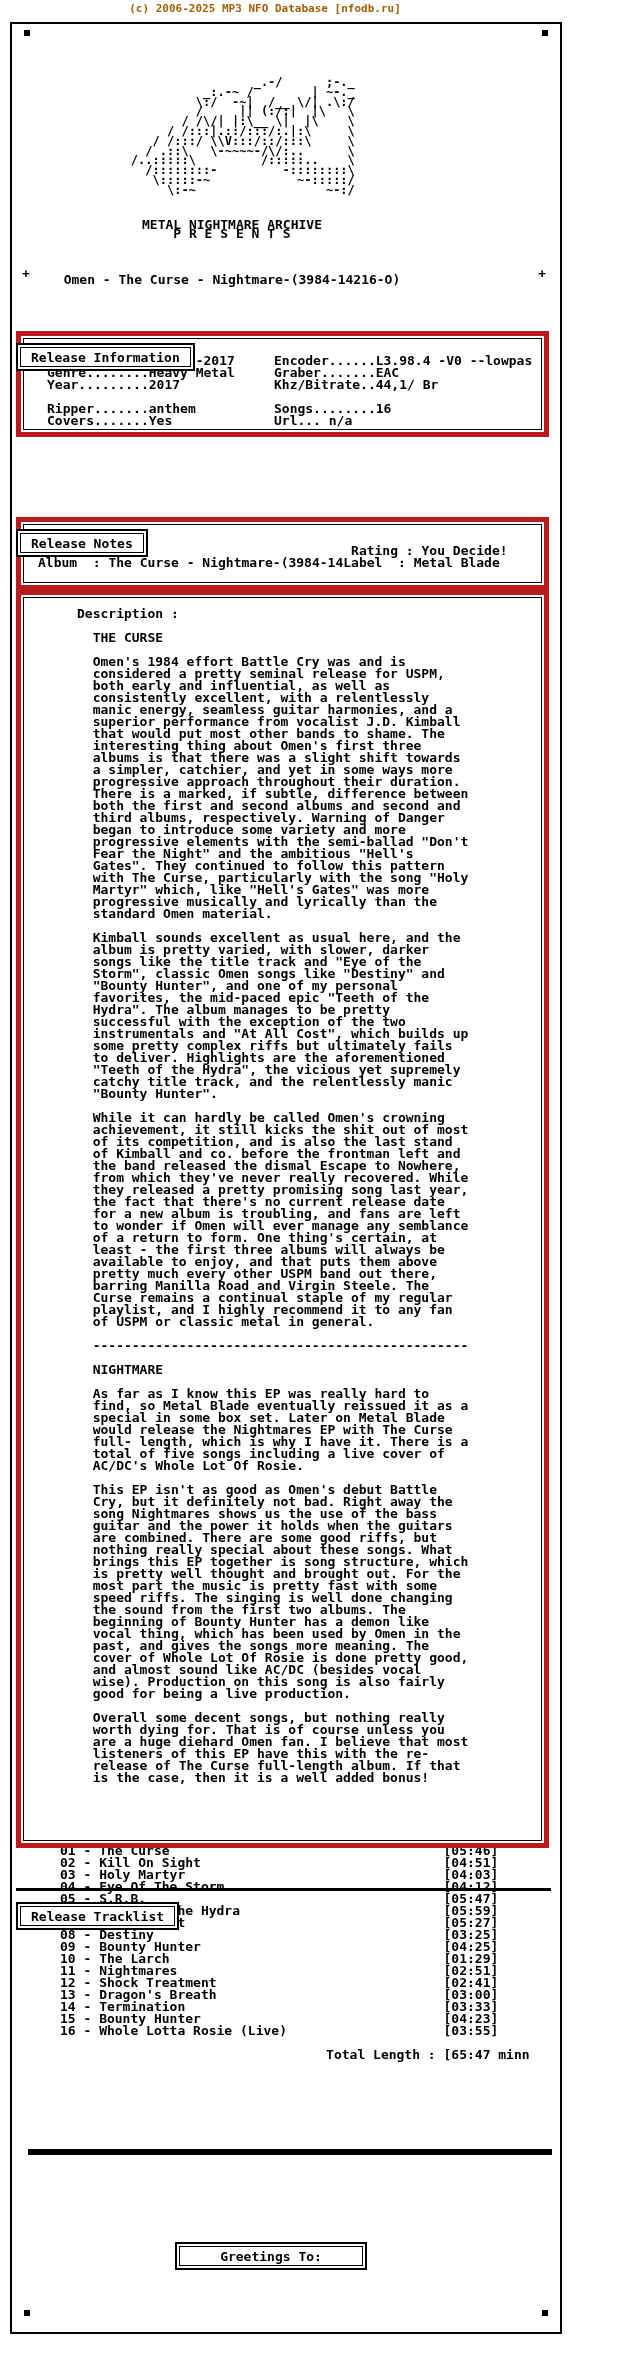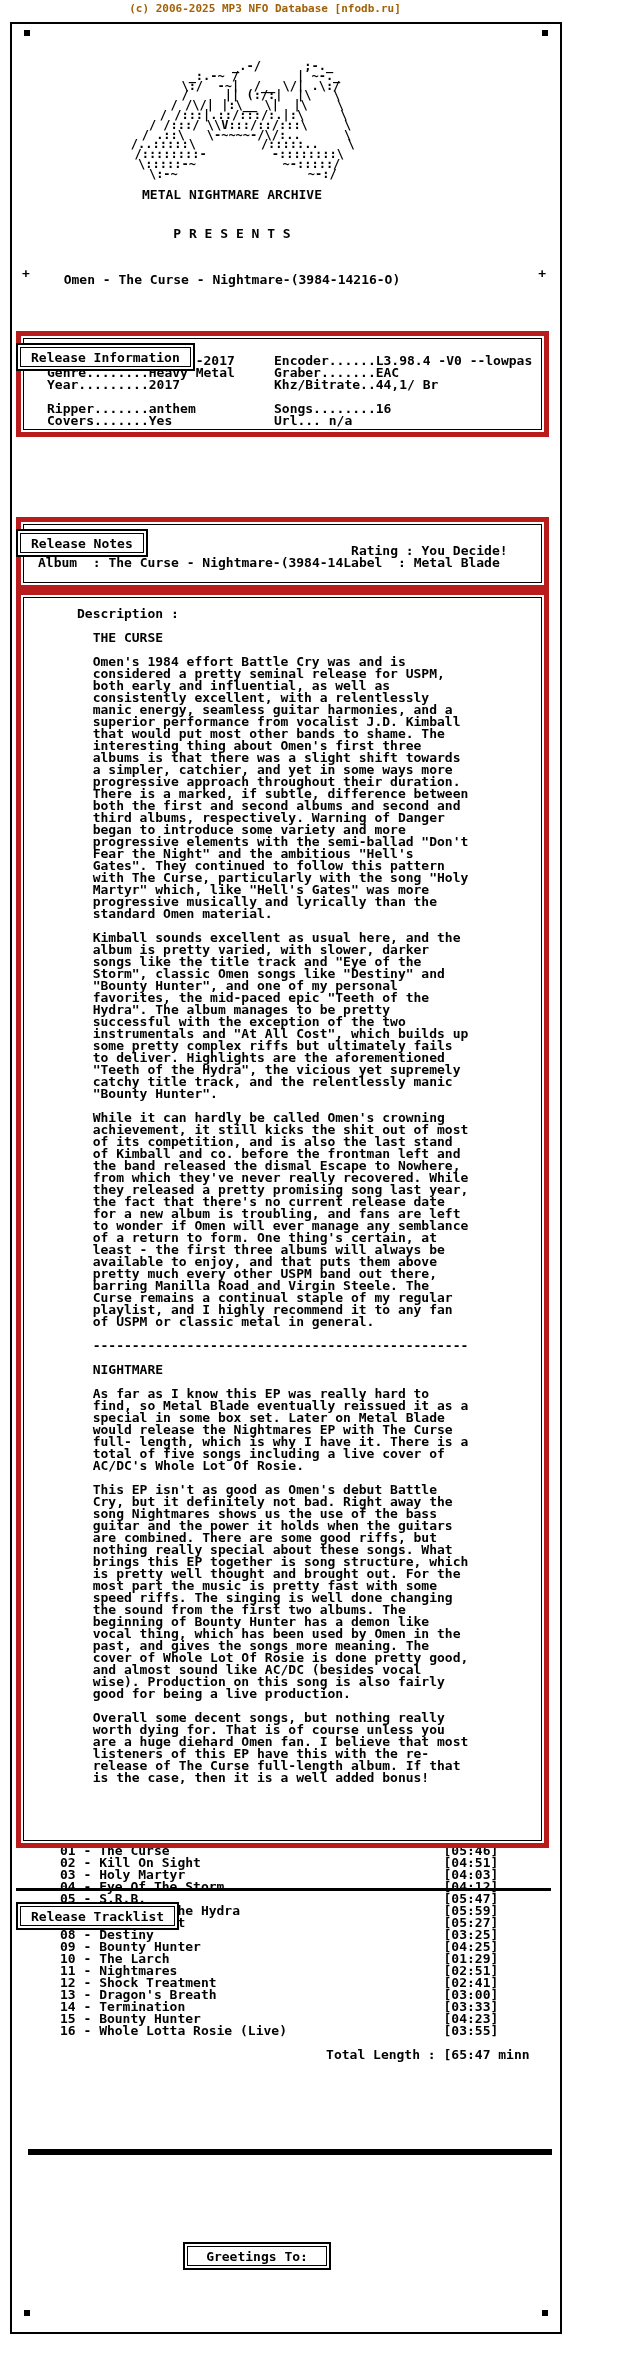--- a/index.html
+++ b/index.html
@@ -8,41 +8,41 @@
   .copyright{position:absolute;top:2px;left:0;width:530px;text-align:center;
              color:#a16207;font-size:11px;line-height:14px;white-space:pre;}
   .frame{position:absolute;left:10px;top:22px;width:548px;height:2308px;
          border:2px solid #000;background:#fff;}
   .sq{position:absolute;width:6px;height:6px;background:#000;}
   .sq.tl{left:12px;top:6px;} .sq.tr{right:12px;top:6px;}
   .sq.bl{left:12px;top:2286px;} .sq.br{right:12px;top:2286px;}
   pre.txt{margin:0;font-family:inherit;font-weight:bold;font-size:13px;
           line-height:12px;white-space:pre;}
   .banner{position:absolute;left:0;top:38px;width:440px;text-align:center;}
-  .banner pre{margin:0 auto;display:inline-block;text-align:center;
+  .banner pre{margin:16px auto;display:inline-block;text-align:right;
               font-family:inherit;font-weight:bold;font-size:12px;line-height:9.8px;}
   .metal{margin-top:6px;font-size:13px;line-height:14px;}
   .presents{position:absolute;left:0;top:202px;width:440px;text-align:center;
             font-size:13px;white-space:pre;}
   .titlerow{position:absolute;top:242px;left:0;width:100%;font-size:13px;}
   .titlerow .plus-l{position:absolute;left:10px;top:0;}
   .titlerow .plus-r{position:absolute;right:14px;top:0;}
   .titlerow .tc{position:absolute;left:0;top:0;width:440px;text-align:center;white-space:pre;margin-top:6px;}
   .tab{position:absolute;background:#fff;border:2px solid #000;padding:2px;z-index:3;margin-top:40px;}
   .tab-in{border:1px solid #000;padding:3px 10px 2px 10px;font-size:13px;
           line-height:13px;white-space:pre;}
   .dbox{position:absolute;background:#fff;border:5px solid #b91c1c;padding:2px;z-index:1;}
   .dbox-in{border:1px solid #000;height:100%;box-sizing:border-box;overflow:hidden;}
   .infopre{padding:16px 0 0 23px;line-height:13px;}
   .notespre{padding:20px 0 0 14px;}
   .descpre{padding:10px 0 0 53px;}
   .shelf{position:absolute;left:4px;top:1864px;width:535px;height:3px;background:#000;z-index:2;}
   .tracks{position:absolute;left:48px;top:1821px;}
   .bar{position:absolute;left:16px;top:2125px;width:524px;height:6px;background:#000;}
-  .greet-tab{left:171px;top:2178px;width:148px;box-sizing:border-box;}
+  .greet-tab{left:163px;top:2178px;width:192px;box-sizing:border-box;}
   .greet-tab .tab-in{text-align:center;}
   .greetpre{position:absolute;left:86px;top:2222px;line-height:13px;}
 </style>
 </head>
 <body>
 
 <div class="copyright">(c) 2006-2025 MP3 NFO Database [nfodb.ru]</div>
 
 <div class="frame">
 

